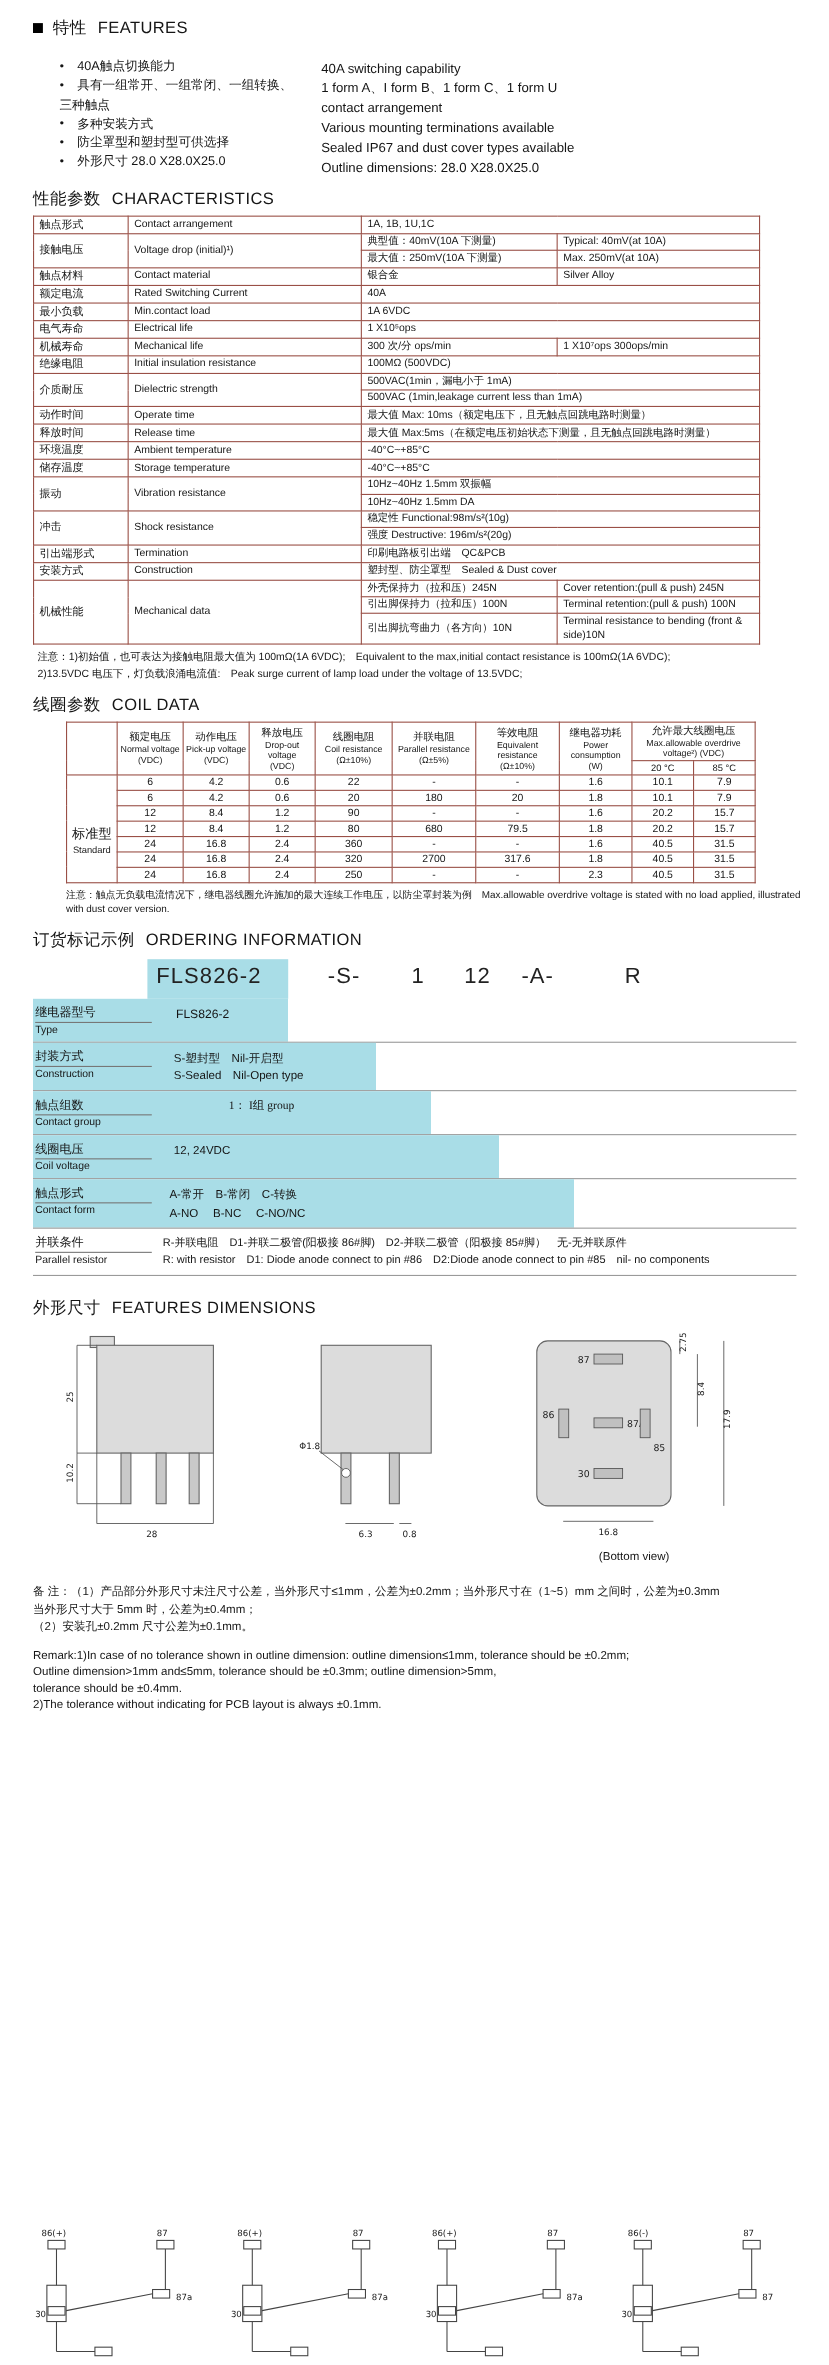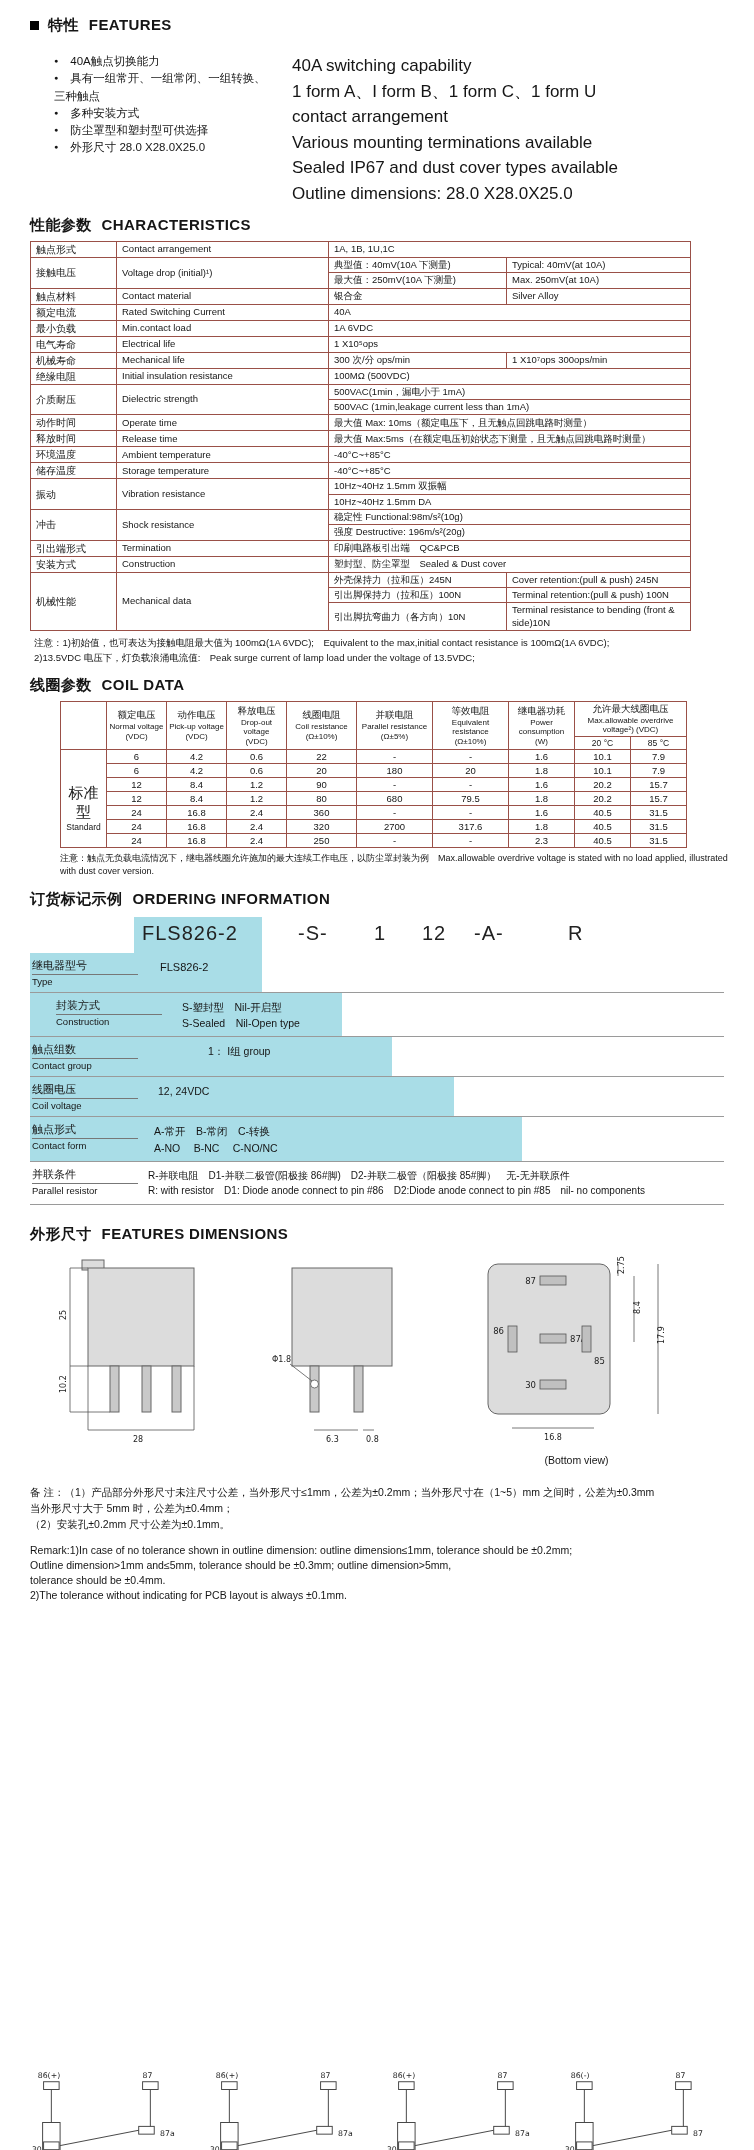--- a/index.html
+++ b/index.html
@@ -1,64 +1,64 @@
 <!DOCTYPE html>
 <html><head>
 <meta charset="utf-8">
 <style>
 :root{ --bd:#9a5047; --cy:#a9dde7; --ink:#151515; }
 *{margin:0;padding:0;box-sizing:border-box;}
 html,body{background:#fff;}
 body{width:754px;min-height:2150px;color:var(--ink);
   font-family:"Liberation Sans","DejaVu Sans",sans-serif;
   padding:6px 26px 24px 30px;position:relative;}
-.sec-head{font-weight:bold;font-size:15px;letter-spacing:.4px;margin:10px 0 6px;}
+.sec-head{font-weight:normal;font-size:15px;letter-spacing:.4px;margin:10px 0 6px;}
 .sec-head .hd-en{margin-left:10px;}
 .sq{display:inline-block;width:9px;height:9px;background:#000;margin-right:9px;}
 
 .feat-cols{display:flex;margin-top:18px;}
 .feat-zh{width:240px;list-style:none;font-size:11.5px;line-height:1.5;padding-left:24px;}
 .feat-zh li::before{content:"●";font-size:7px;margin-right:12px;position:relative;top:-2px;}
-.feat-en{font-size:17px;line-height:1.5;margin-left:22px;}
+.feat-en{font-size:12px;line-height:1.5;margin-left:22px;}
 
 .char-table{border-collapse:collapse;table-layout:fixed;width:660px;font-size:9.5px;}
 .char-table td{border:1px solid var(--bd);padding:1px 5px;vertical-align:middle;height:15px;line-height:1.3;}
 .c-zh{font-size:10px;}
 .c-en{font-size:9.5px;}
 .notes{font-size:9.5px;line-height:1.55;margin:5px 0 8px 4px;}
 
 .coil-table{border-collapse:collapse;table-layout:fixed;width:626px;margin-left:30px;font-size:9.5px;text-align:center;}
 .coil-table th,.coil-table td{border:1px solid var(--bd);padding:1px 2px;font-weight:normal;vertical-align:middle;}
 .h-zh{font-size:9.5px;}
 .h-en{font-size:8px;line-height:1.2;}
 .h-unit{font-size:8px;}
 .coil-sub{font-size:8.5px;}
 .coil-cell{height:13px;}
-.s-zh{font-size:15px;margin-top:20px;}
+.s-zh{font-size:12px;margin-top:20px;}
 .s-en{font-size:8.5px;}
 .coil-note{font-size:9px;margin:4px 0 0 30px;line-height:1.45;}
 
 .ord-wrap{margin:10px 0 20px;width:694px;}
 .ord-code{position:relative;height:34px;}
 .ord-code-hl{position:absolute;left:104px;top:-2px;bottom:0;width:128px;background:var(--cy);}
 .seg{position:absolute;top:3px;font-size:20px;color:#222;z-index:1;letter-spacing:1px;}
 .s0{left:112px}.s1{left:268px}.s2{left:344px}.s3{left:392px}.s4{left:444px}.s5{left:538px}
 .ord-row{position:relative;display:flex;border-bottom:1px solid #9a9a9a;padding:3px 0 5px;}
 .r0{background:linear-gradient(90deg,var(--cy) 0 232px,transparent 232px);gap:10px;}
-.r1{background:linear-gradient(90deg,var(--cy) 0 312px,transparent 312px);padding-left:24px;}
+.r1{background:linear-gradient(90deg,var(--cy) 0 312px,transparent 312px);}
 .r2{background:linear-gradient(90deg,var(--cy) 0 362px,transparent 362px);}
 .r3{background:linear-gradient(90deg,var(--cy) 0 424px,transparent 424px);}
 .r4{background:linear-gradient(90deg,var(--cy) 0 492px,transparent 492px);}
 .ord-label{width:112px;flex:none;padding:2px 4px 0 2px;}
 .ord-label-zh{font-size:11px;border-bottom:1px solid #777;padding-bottom:1px;}
 .ord-label-en{font-size:9.5px;padding-top:1px;}
 .ord-val{font-size:10.5px;line-height:1.55;padding-top:3px;}
 .r0 .ord-val{margin-left:8px;font-size:11px;}
 .r1 .ord-val{margin-left:16px;}
-.r2 .ord-val{margin-left:66px;}
+.r2 .ord-val{margin-left:66px;font-family:Liberation Serif, serif;}
 .r3 .ord-val{margin-left:16px;}
 .r4 .ord-val{margin-left:12px;}
 .r5 .ord-val{margin-left:6px;font-size:10px;}
 
 .dims-row{display:flex;gap:44px;margin:8px 0 0 26px;align-items:flex-start;}
 .drawing svg{display:block;}
 .dim-caption{text-align:center;font-size:10.5px;margin-top:2px;}
 svg text{font-family:"DejaVu Sans",sans-serif;font-size:8.5px;fill:#222;}
 svg .dimtxt{font-size:8px;}
 .outline{fill:#dcdcdc;stroke:#666;stroke-width:1;}

